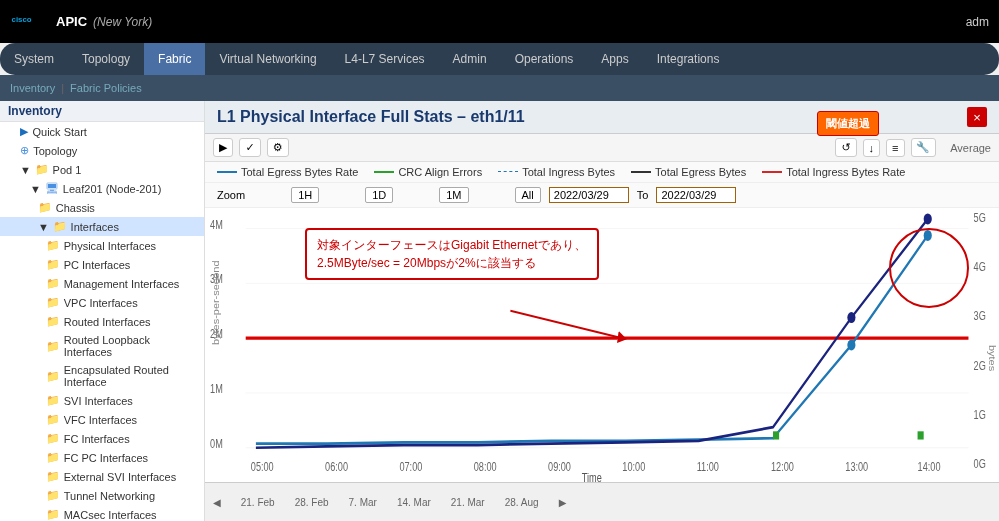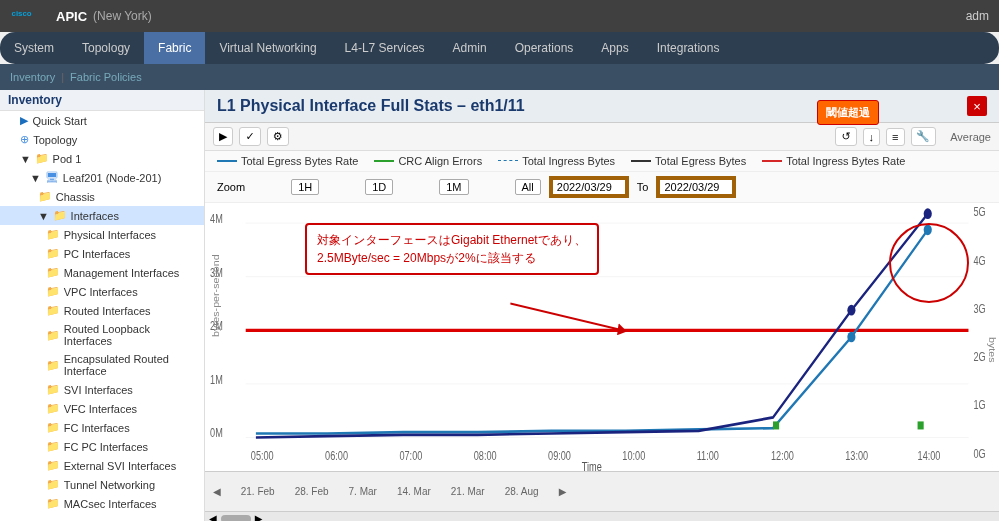--- a/index.html
+++ b/index.html
@@ -1,21 +1,21 @@
 <!DOCTYPE html>
 <html><head>
   <meta charset="utf-8">
   <style>
     * { box-sizing: border-box; margin: 0; padding: 0; }
     body { font-family: Arial, sans-serif; font-size: 12px; background: #f0f0f0; overflow: hidden; }
 
     
     .top-bar {
-      background: #404040;
-      height: 32px;
+      background: #000000;
+      height: 43px;
       display: flex;
       align-items: center;
       padding: 0 10px;
       color: #ccc;
     }
     .cisco-logo {
       width: 36px;
       height: 20px;
       margin-right: 10px;
     }
@@ -176,21 +176,21 @@
     .zoom-btn {
       border: 1px solid #aaa;
       background: #fff;
       padding: 1px 6px;
       font-size: 11px;
       cursor: pointer;
       border-radius: 2px;
       margin-left: 38px;
     }
     .date-input {
-      border: 4px solid #a16207;
+      border: 1px solid #a16207;
       padding: 1px 4px;
       font-size: 11px;
       width: 80px;
     }
 
     
     .chart-container {
       flex: 1;
       position: relative;
       overflow: hidden;
@@ -267,21 +267,21 @@
     }
   </style>
 </head>
 <body>
 
 <div class="top-bar">
   <svg class="cisco-logo" viewBox="0 0 50 28">
     <text x="2" y="14" font-size="11" fill="#049fd9" font-weight="bold">cisco</text>
   </svg>
   <span style="color:#fff;font-weight:bold;font-size:13px;margin-right:6px;">APIC</span>
-  <span style="color:#aaa;font-size:12px;">(New York)</span>
+  <span style="color:#aaa;font-size:12px;font-style:italic;">(New York)</span>
   <span class="top-bar-right">adm</span>
 </div>
 
 <div class="nav-bar">
   <div class="nav-item">System</div>
   <div class="nav-item">Topology</div>
   <div class="nav-item active">Fabric</div>
   <div class="nav-item">Virtual Networking</div>
   <div class="nav-item">L4-L7 Services</div>
   <div class="nav-item">Admin</div>

